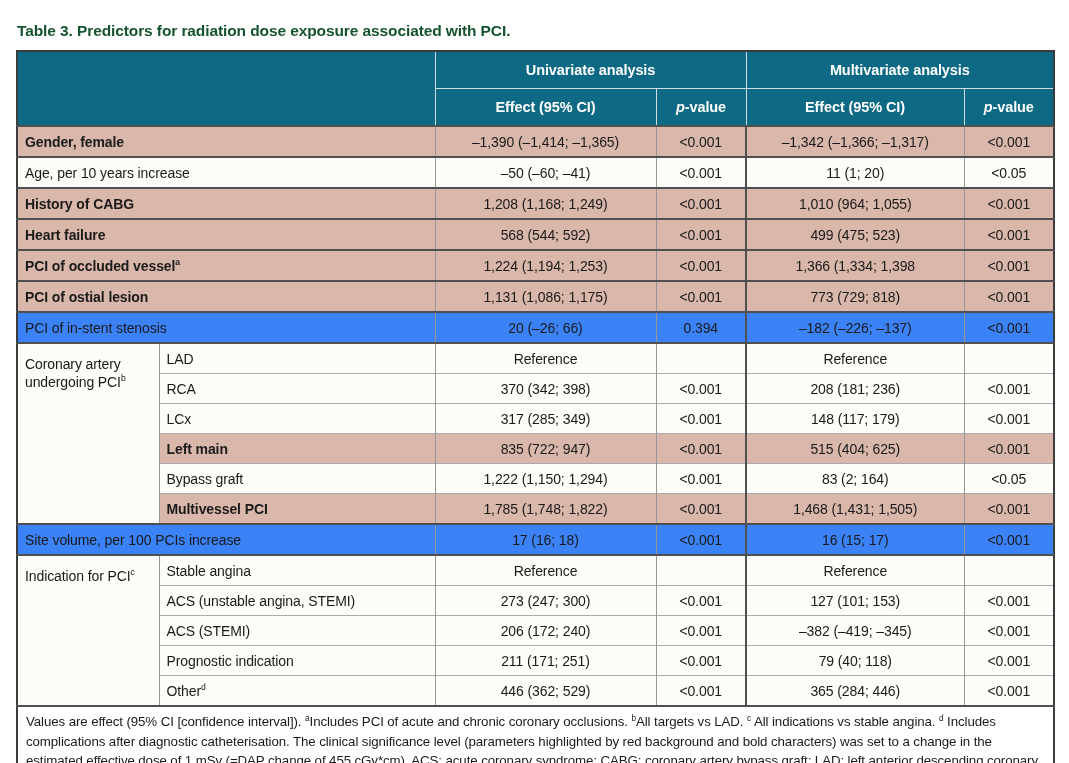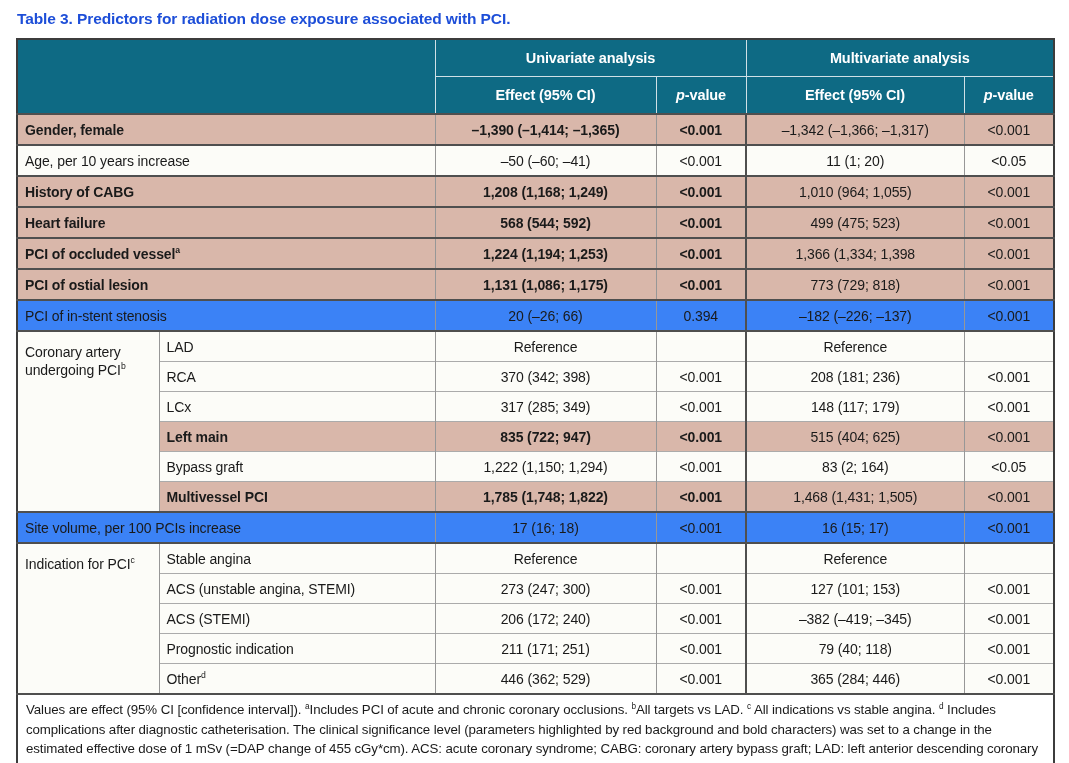--- a/index.html
+++ b/index.html
@@ -8,22 +8,22 @@
     background: #ffffff;
     font-family: "Liberation Sans", "DejaVu Sans", sans-serif;
     color: #1a1a1a;
     overflow: hidden;
     letter-spacing: -0.1px;
   }
   .page { padding: 10px 16px 0 16px; }
   .title {
     font-size: 15.5px;
     font-weight: bold;
-    color: #1d4ed8;
-    margin: 0 0 10px 1px;
+    color: #14532d;
+    margin: 12px 0 10px 1px;
   }
   table.tbl {
     border-collapse: collapse;
     table-layout: fixed;
     width: 1037px;
     border: 2px solid #3c3c3c;
     font-size: 14px;
   }
   
   thead th {
@@ -50,21 +50,21 @@
   tr.main > td { border-top: 2px solid #4f4f4f; margin-top: 18px; }
   td.mid { border-left: 2px solid #4f4f4f; }
   td.num { text-align: center; padding: 1px 2px; }
   td.lbl { text-align: left; }
   td.grp {
     vertical-align: top;
     padding-top: 12px;
     line-height: 1.25;
   }
   
-  tr.hl > td { background: #d9b7aa; font-weight: bold; }
+  tr.hl > td { background: #d9b7aa; }
   tr.cream > td { background: #3b82f6; }
   tr.hl > td.lbl { font-weight: bold; }
   tr.hl > td.mbold { font-weight: normal; }
   sup {
     font-size: 62%;
     line-height: 0;
     vertical-align: super;
   }
   
   tr.footrow > td {

